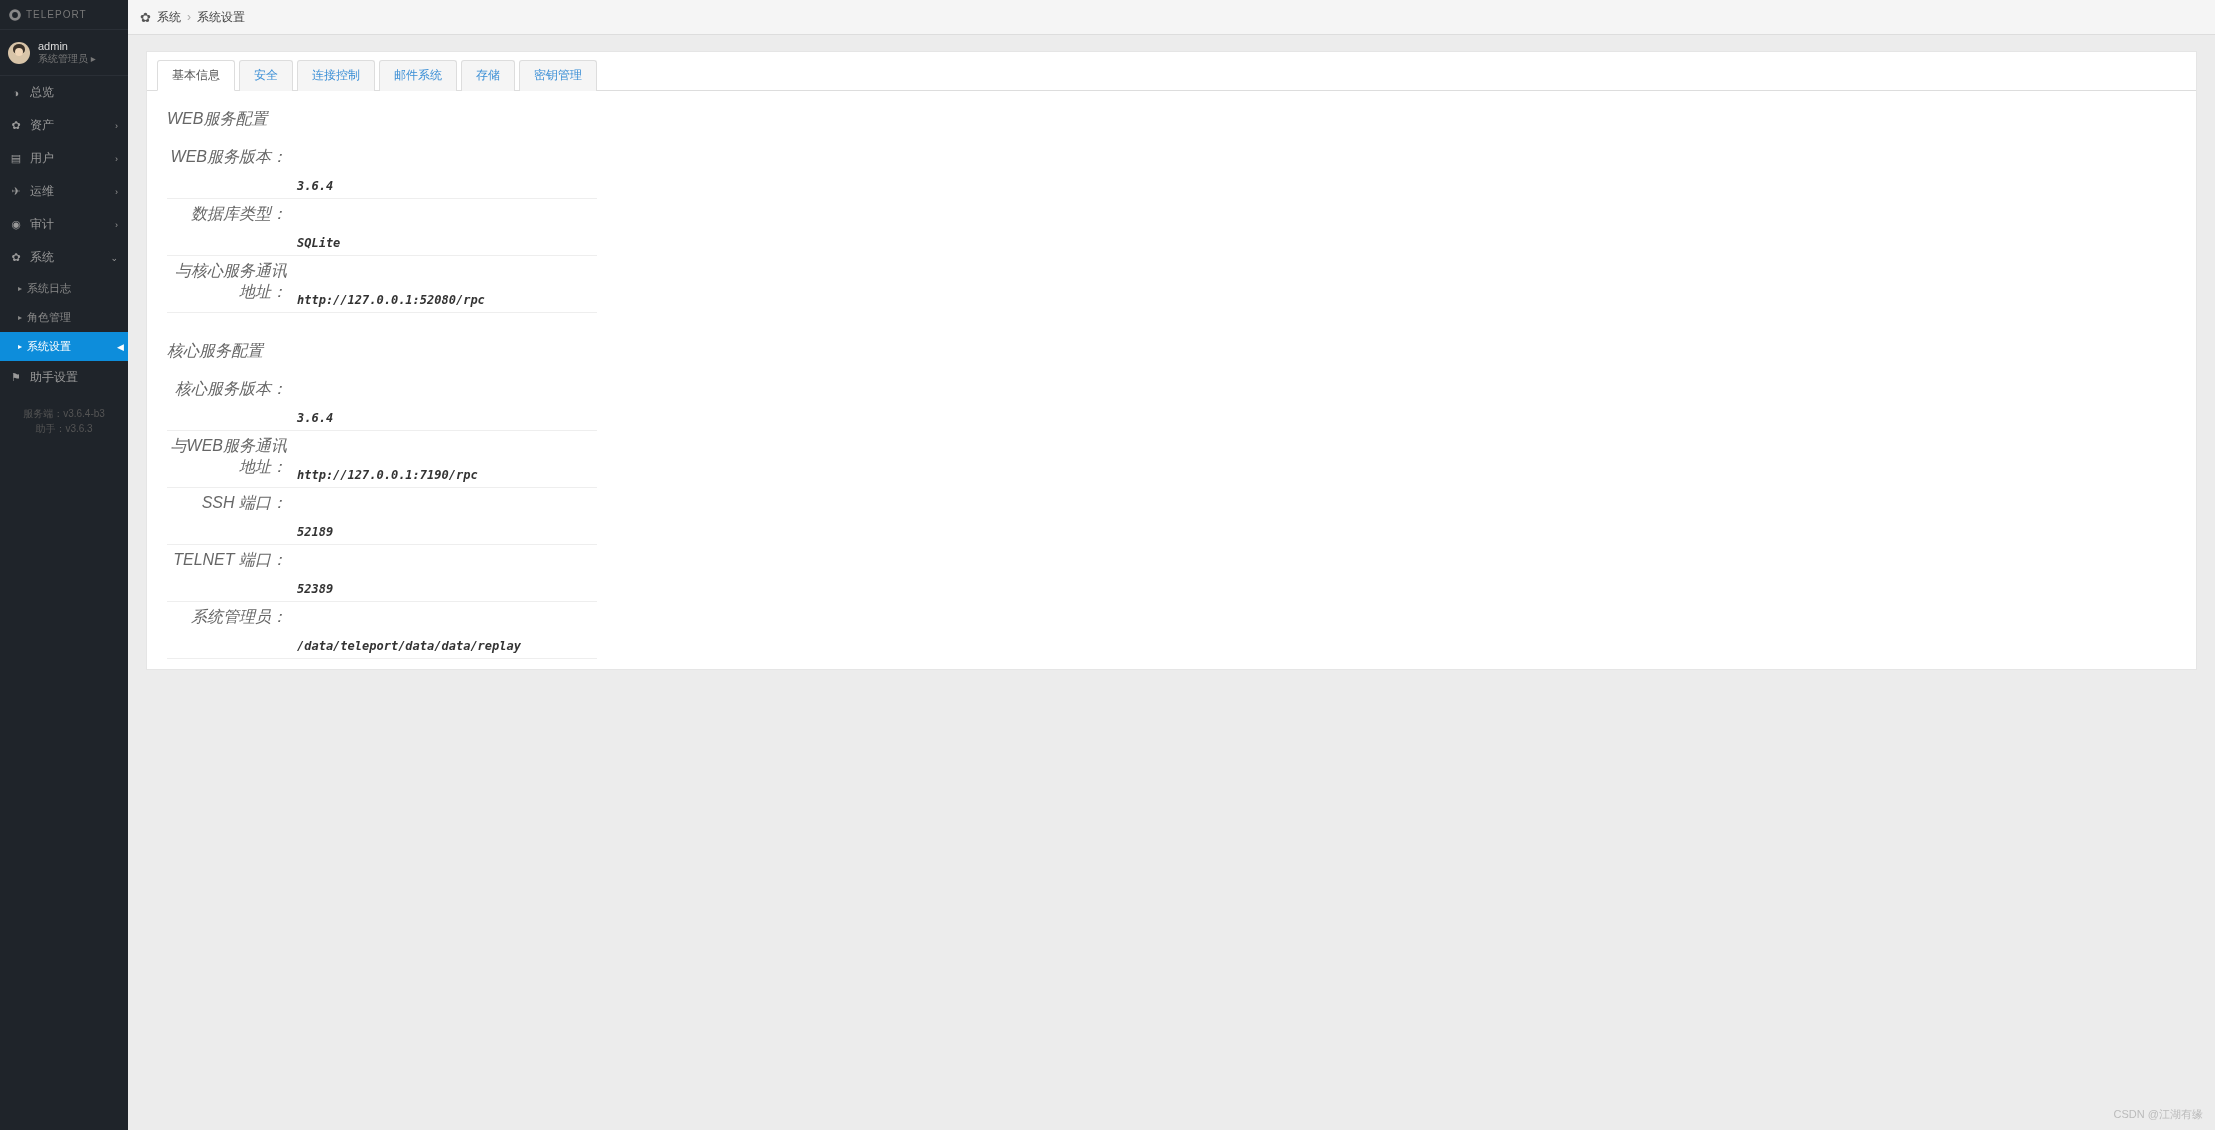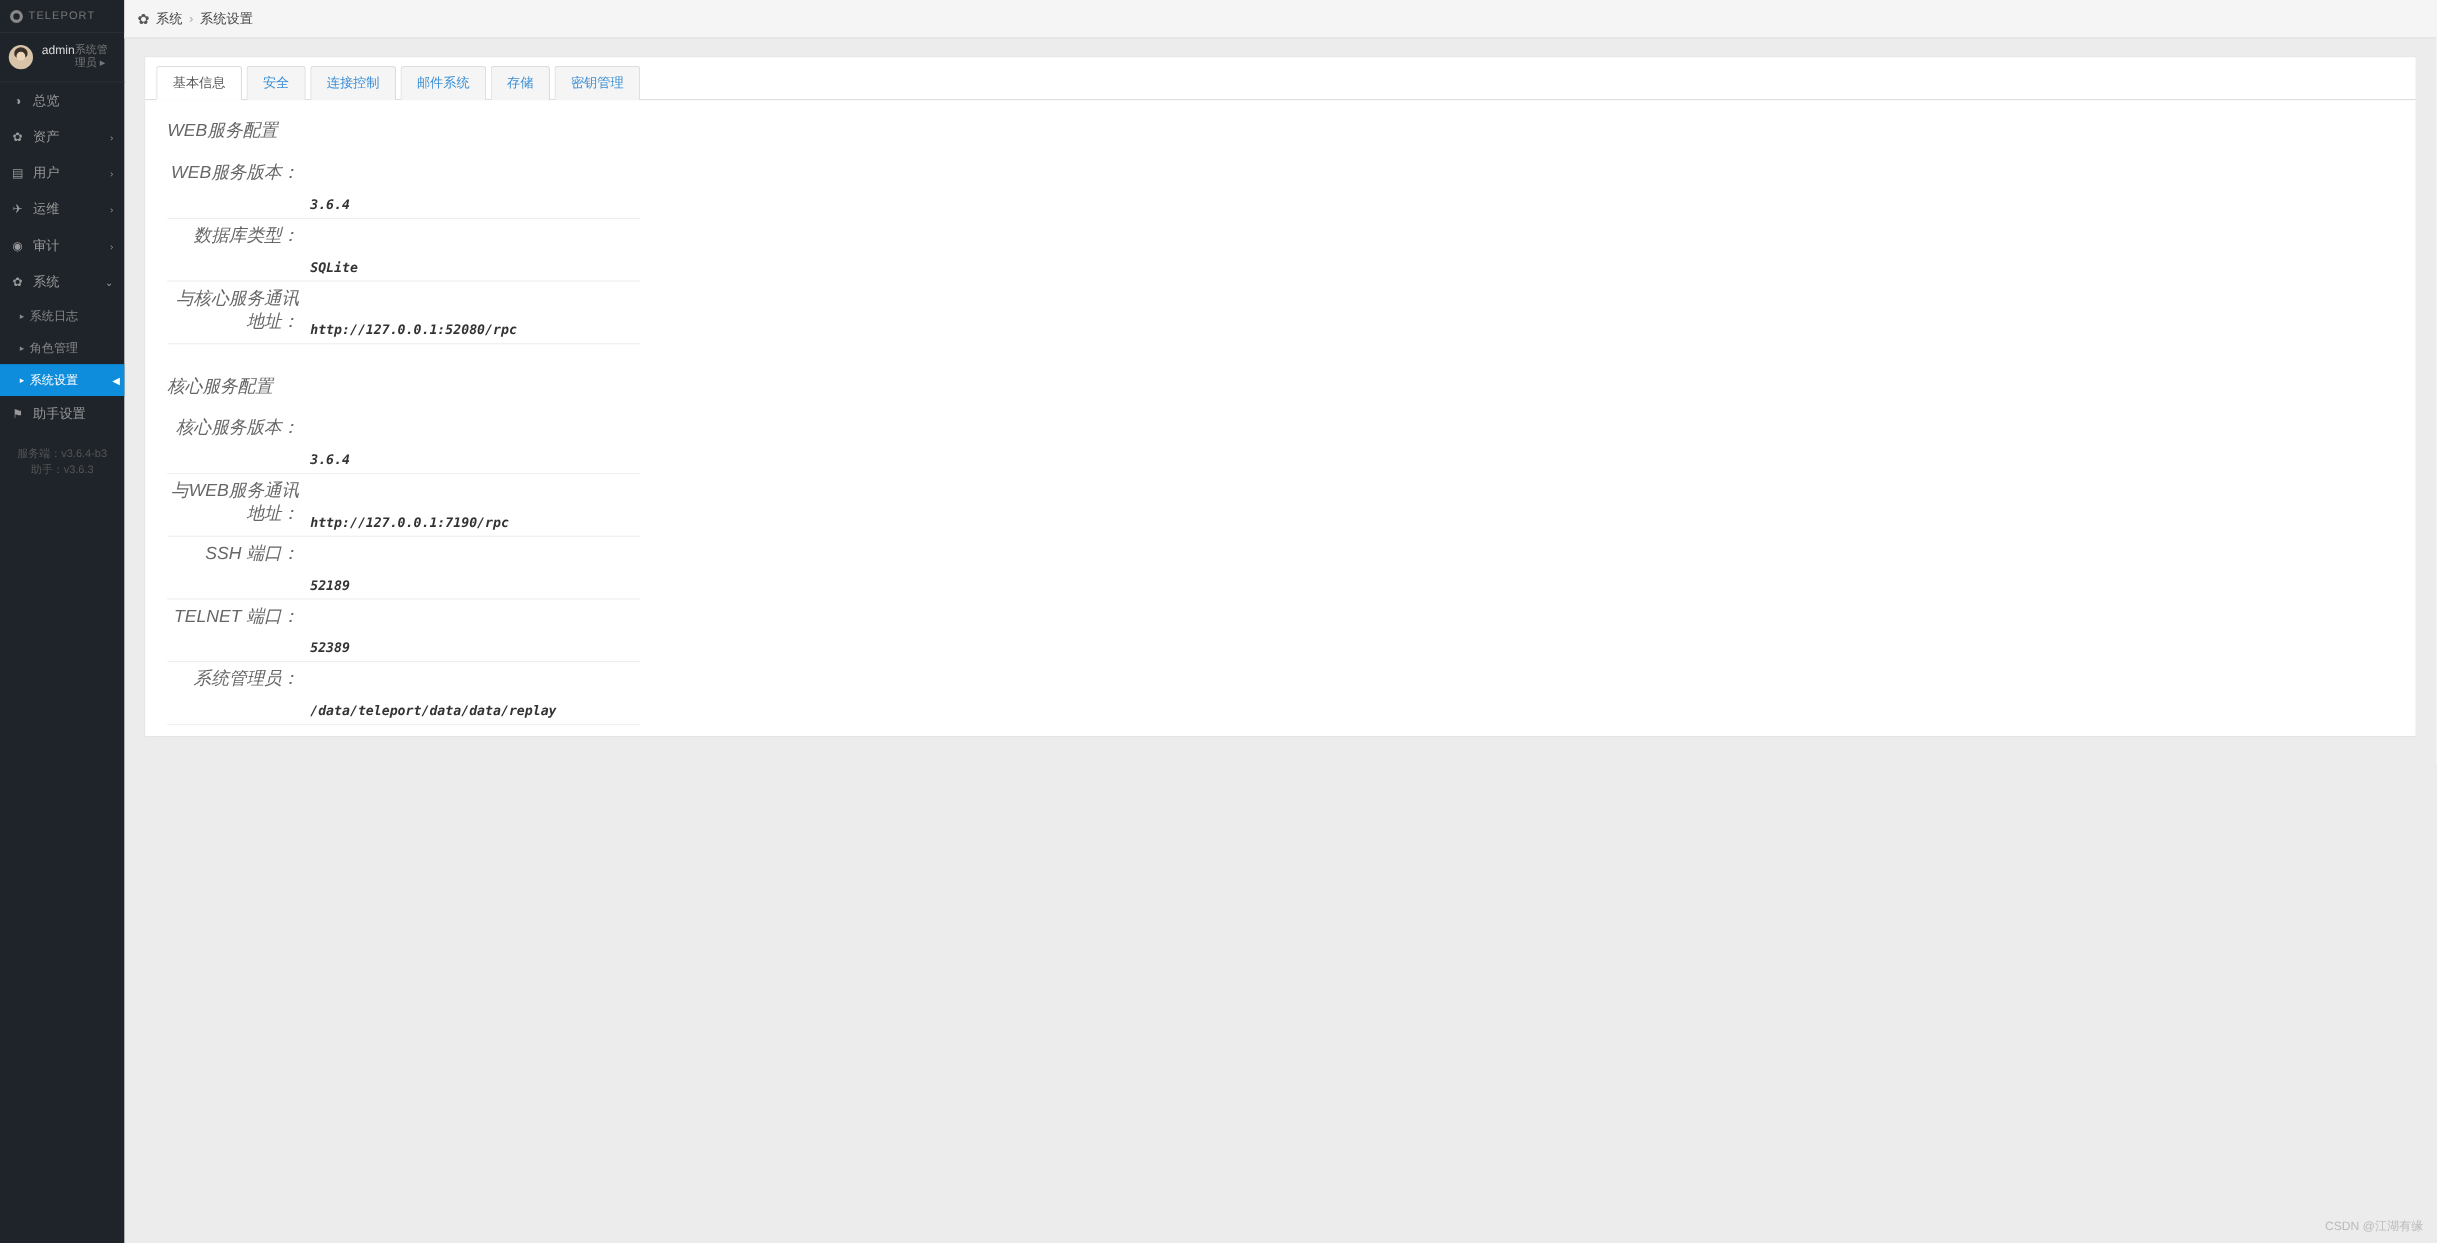--- a/index.html
+++ b/index.html
@@ -12,21 +12,21 @@
       font-size: 12px;
       background: #ececec;
       color: #333;
     }
     .app {
       display: flex;
       min-height: 100vh;
     }
     
     .sidebar {
-      width: 113px;
+      width: 128px;
       background: #1f242a;
       color: #999;
       display: flex;
       flex-direction: column;
       flex-shrink: 0;
     }
     .sidebar-logo {
       height: 30px;
       display: flex;
       align-items: center;
@@ -76,21 +76,21 @@
       position: absolute;
       top: 6px;
       left: 7px;
       width: 8px;
       height: 8px;
       background: #f0d6b8;
       border-radius: 50%;
     }
     .sidebar-user .user-info {
       display: flex;
-      flex-direction: row;
+      flex-direction: column;
       line-height: 1.2;
     }
     .sidebar-user .user-name {
       color: #ddd;
       font-size: 11px;
     }
     .sidebar-user .user-role {
       color: #777;
       font-size: 10px;
     }

